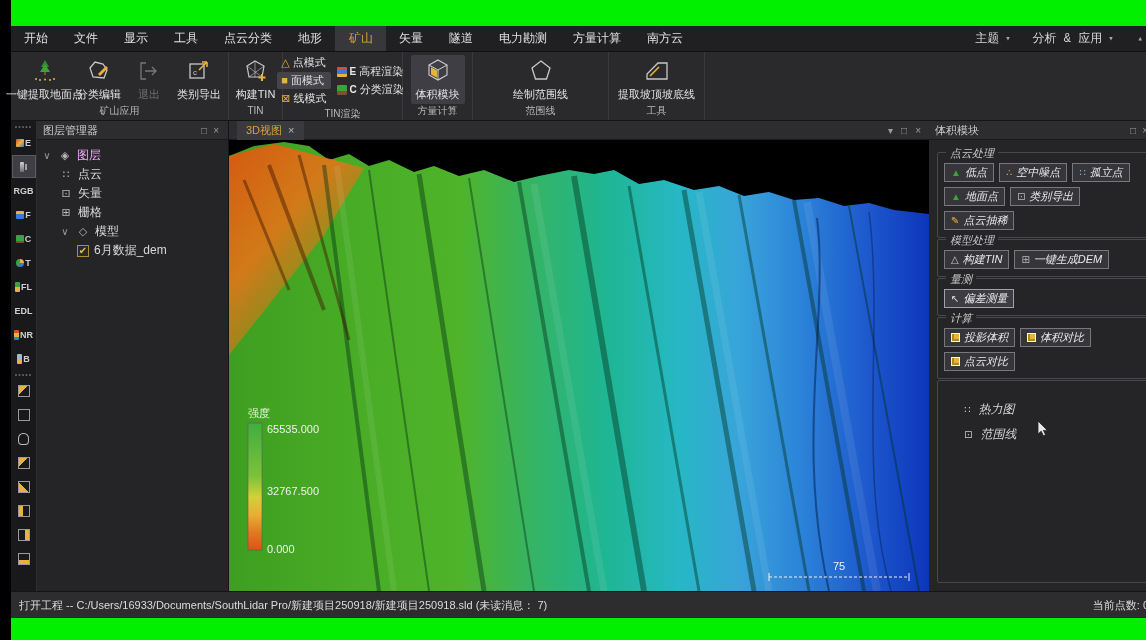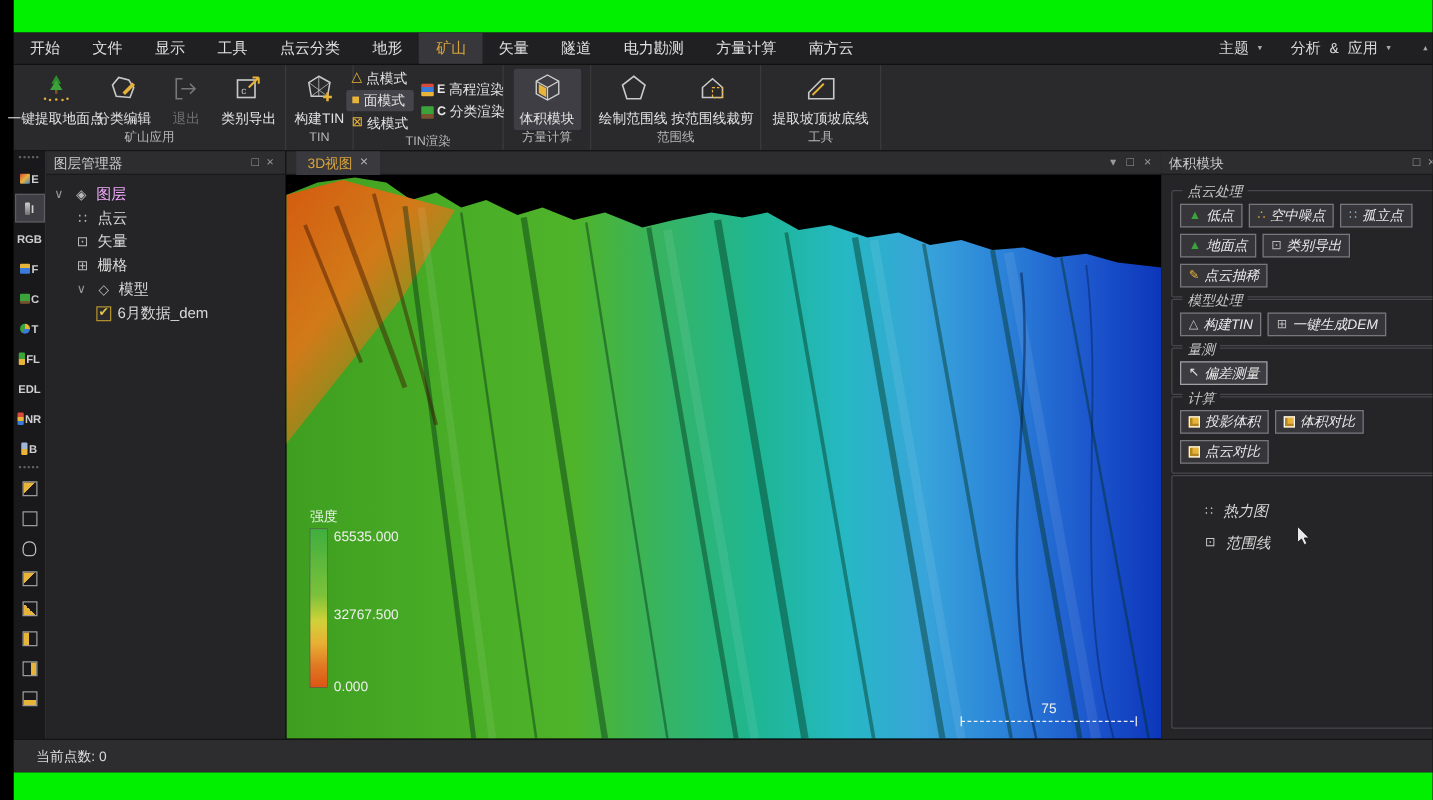--- a/index.html
+++ b/index.html
@@ -249,29 +249,20 @@
 
     <div class="rb-group" style="width:136px">
       <div class="rb-body">
         <div class="rb-btn">
           <span class="rb-icon">
             <svg width="26" height="26" viewBox="0 0 26 26">
                 <path d="M13 3 L22 10 L18.5 21 L7.5 21 L4 10 Z" fill="none" stroke="#c8c8c8" stroke-width="1.3"></path>
               </svg>
           </span>
           <span class="rb-label">绘制范围线</span>
-        </div>
-        <div class="rb-btn">
-          <span class="rb-icon">
-            <svg width="26" height="26" viewBox="0 0 26 26">
-                <path d="M5 12 L13 5 L21 12 L21 20 L5 20 Z" fill="none" stroke="#c8c8c8" stroke-width="1.3"></path>
-                <rect x="13" y="12" width="8" height="8" fill="none" stroke="#e8b339" stroke-width="1" stroke-dasharray="2 1.5"></rect>
-              </svg>
-          </span>
-          <span class="rb-label">按范围线裁剪</span>
         </div>
       </div>
       <div class="rb-grouplabel">范围线</div>
     </div>
 
     <div class="rb-group" style="width:96px">
       <div class="rb-body">
         <div class="rb-btn">
           <span class="rb-icon">
             <svg width="26" height="26" viewBox="0 0 26 26">
@@ -576,17 +567,18 @@
         </div>
 
       </div>
       <svg class="cursor-arrow" width="14" height="16" viewBox="0 0 14 16">
         <polygon points="1,0 1,13 4.2,10.2 6.4,14.8 8.6,13.8 6.4,9.4 10.4,9.4" fill="#e8e8e8" stroke="#222" stroke-width="0.8"></polygon>
       </svg>
     </div>
   </div>
 
   <div class="statusbar">
+    <span class="sb-left">打开工程 -- C:/Users/16933/Documents/SouthLidar Pro/新建项目250918/新建项目250918.sld (未读消息： 7)</span>
     <span class="sb-right">当前点数: 0</span>
   </div>
 
   <div class="green-strip-bottom"></div>
 </div>
 
 </body></html>

